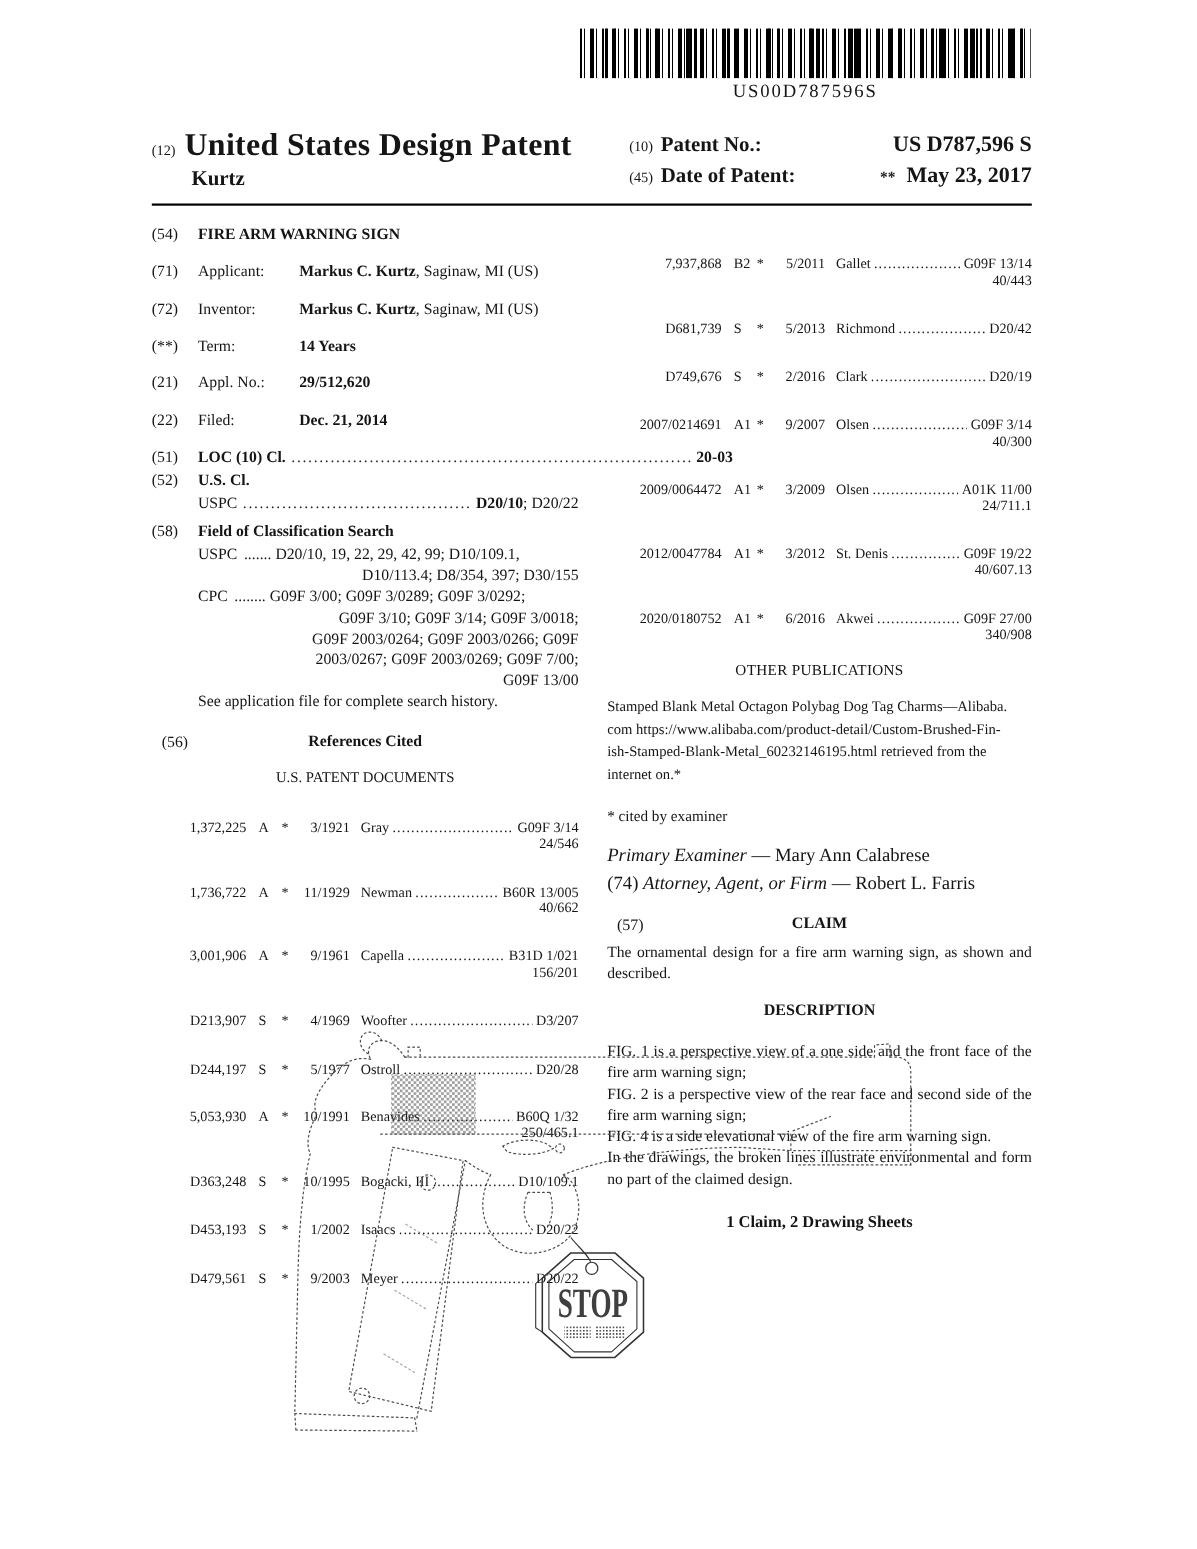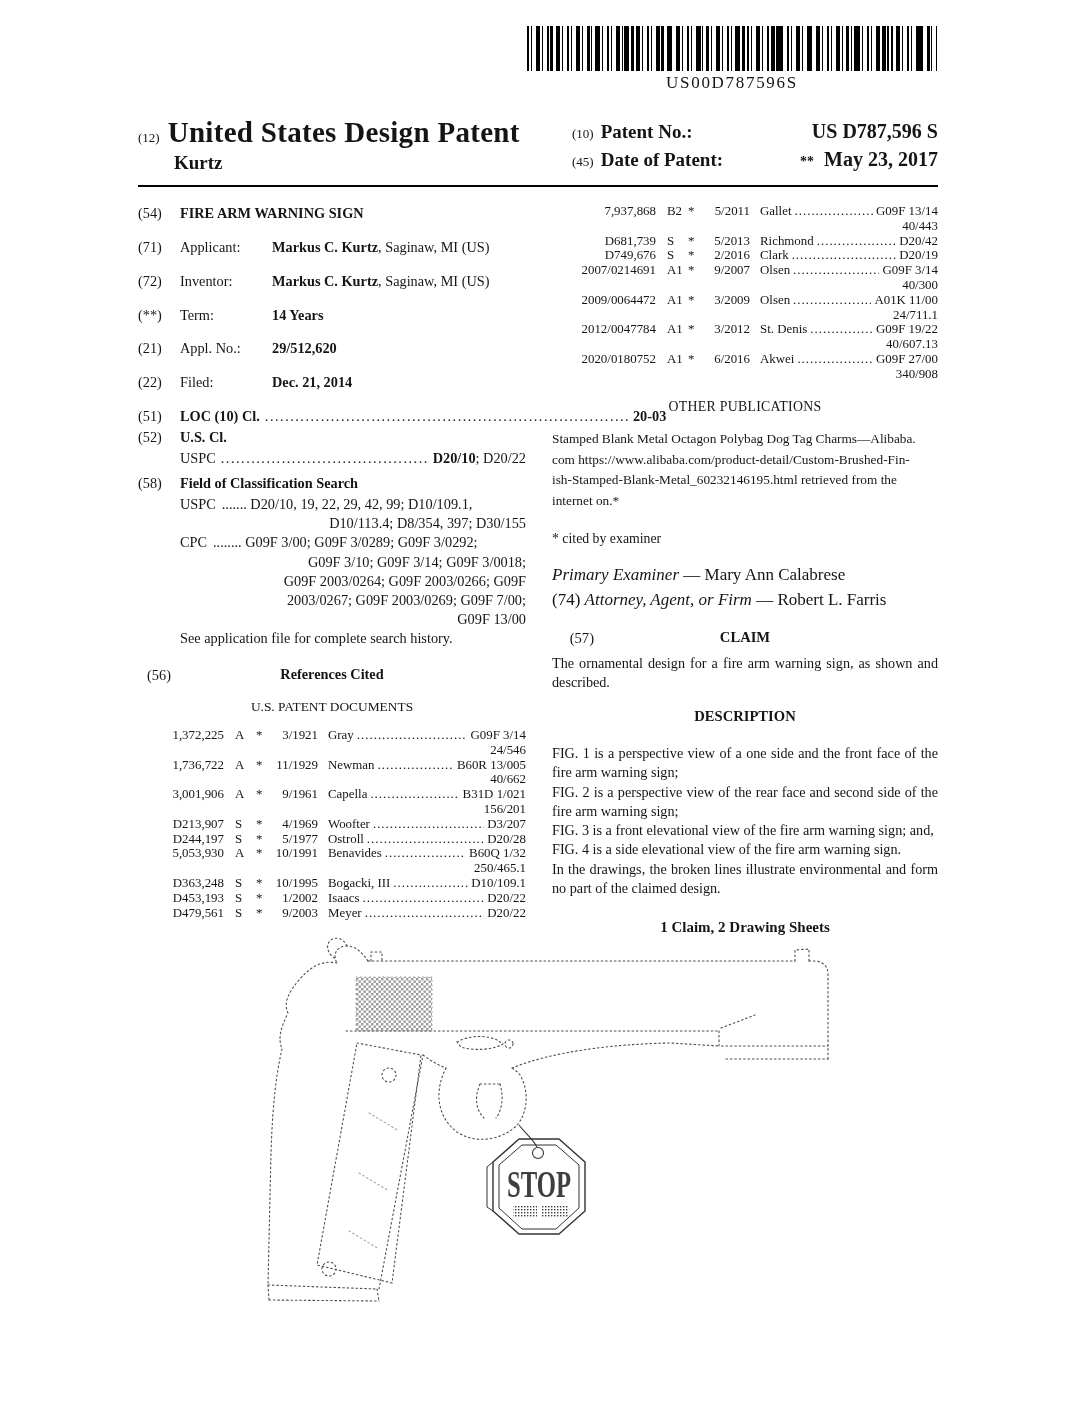--- a/index.html
+++ b/index.html
@@ -45,39 +45,39 @@
   .ralign{text-align:right;}
   .cls-line{display:flex;align-items:baseline;margin-bottom:1px;}
   .cls-label{flex:none;margin-right:6px;}
   .cls-text{flex:1;}
 
   .ref-head{position:relative;text-align:center;font-weight:bold;margin:18px 0 0;}
   .ref-head .bib-code{position:absolute;left:0;top:1px;font-weight:normal;}
   .us-head{text-align:center;margin:14px 0 12px;font-size:13.4px;}
 
   .cit-list{font-size:12.9px;line-height:14.8px;}
-  .cit-row{display:flex;align-items:center;}
+  .cit-row{display:flex;align-items:center;margin-top:29px;}
   .cit-num{width:86px;text-align:right;flex:none;}
   .cit-kind{width:21px;padding-left:11px;flex:none;}
   .cit-star{width:10px;flex:none;}
   .cit-date{width:52px;text-align:right;flex:none;}
   .cit-name{padding-left:10px;white-space:nowrap;}
   .cit-dots{flex:1;overflow:hidden;white-space:nowrap;margin:0 3px;}
   .cit-dots::after{content:"..................................................................";letter-spacing:1px;}
   .cit-cls{white-space:nowrap;}
   .cit-cls2{text-align:right;}
   .col-right .cit-num{width:104px;}
 
   .pub-head{text-align:center;margin:16px 0 13px;font-size:13.8px;letter-spacing:.3px;}
   .pub-line{font-size:13.3px;line-height:1.56;}
   .cited-note{margin:18px 0 16px;font-size:13.8px;}
   .exam-row{font-size:17px;margin-bottom:3px;}
   .it{font-style:italic;}
   .claim-head{position:relative;text-align:center;font-weight:bold;margin:16px 0 7px;font-size:14.6px;}
-  .claim-head .bib-code{position:absolute;left:0;top:1px;font-weight:normal;text-align:right;}
+  .claim-head .bib-code{position:absolute;left:0;top:1px;font-weight:normal;}
   .body-para{text-align:justify;font-size:14.2px;line-height:1.36;}
   .desc-head{text-align:center;font-weight:bold;margin:14px 0 18px;font-size:14.6px;}
   .footer-note{text-align:center;font-weight:bold;margin-top:20px;font-size:15px;}
 
   .figure-wrap{position:absolute;left:251px;top:933px;width:600px;height:430px;}
 </style>
 </head>
 <body>
 
 <div class="page">
@@ -439,21 +439,20 @@
         <span class="bib-code">(57)</span>
         <span>CLAIM</span>
       </div>
       <div class="body-para">The ornamental design for a fire arm warning sign, as shown and described.</div>
 
       <div class="desc-head">DESCRIPTION</div>
       <div>
 
       <div class="body-para">FIG. 1 is a perspective view of a one side and the front face of the fire arm warning sign;</div>
           <div class="body-para">FIG. 2 is a perspective view of the rear face and second side of the fire arm warning sign;</div>
-          <div class="body-para">FIG. 3 is a front elevational view of the fire arm warning sign; and,</div>
           <div class="body-para">FIG. 4 is a side elevational view of the fire arm warning sign.</div>
           <div class="body-para">In the drawings, the broken lines illustrate environmental and form no part of the claimed design.</div>
         </div>
 
       <div class="footer-note">1 Claim, 2 Drawing Sheets</div>
     </div>
   </div>
 
   <div class="figure-wrap">
     <svg width="600" height="430" viewBox="0 0 600 430">

